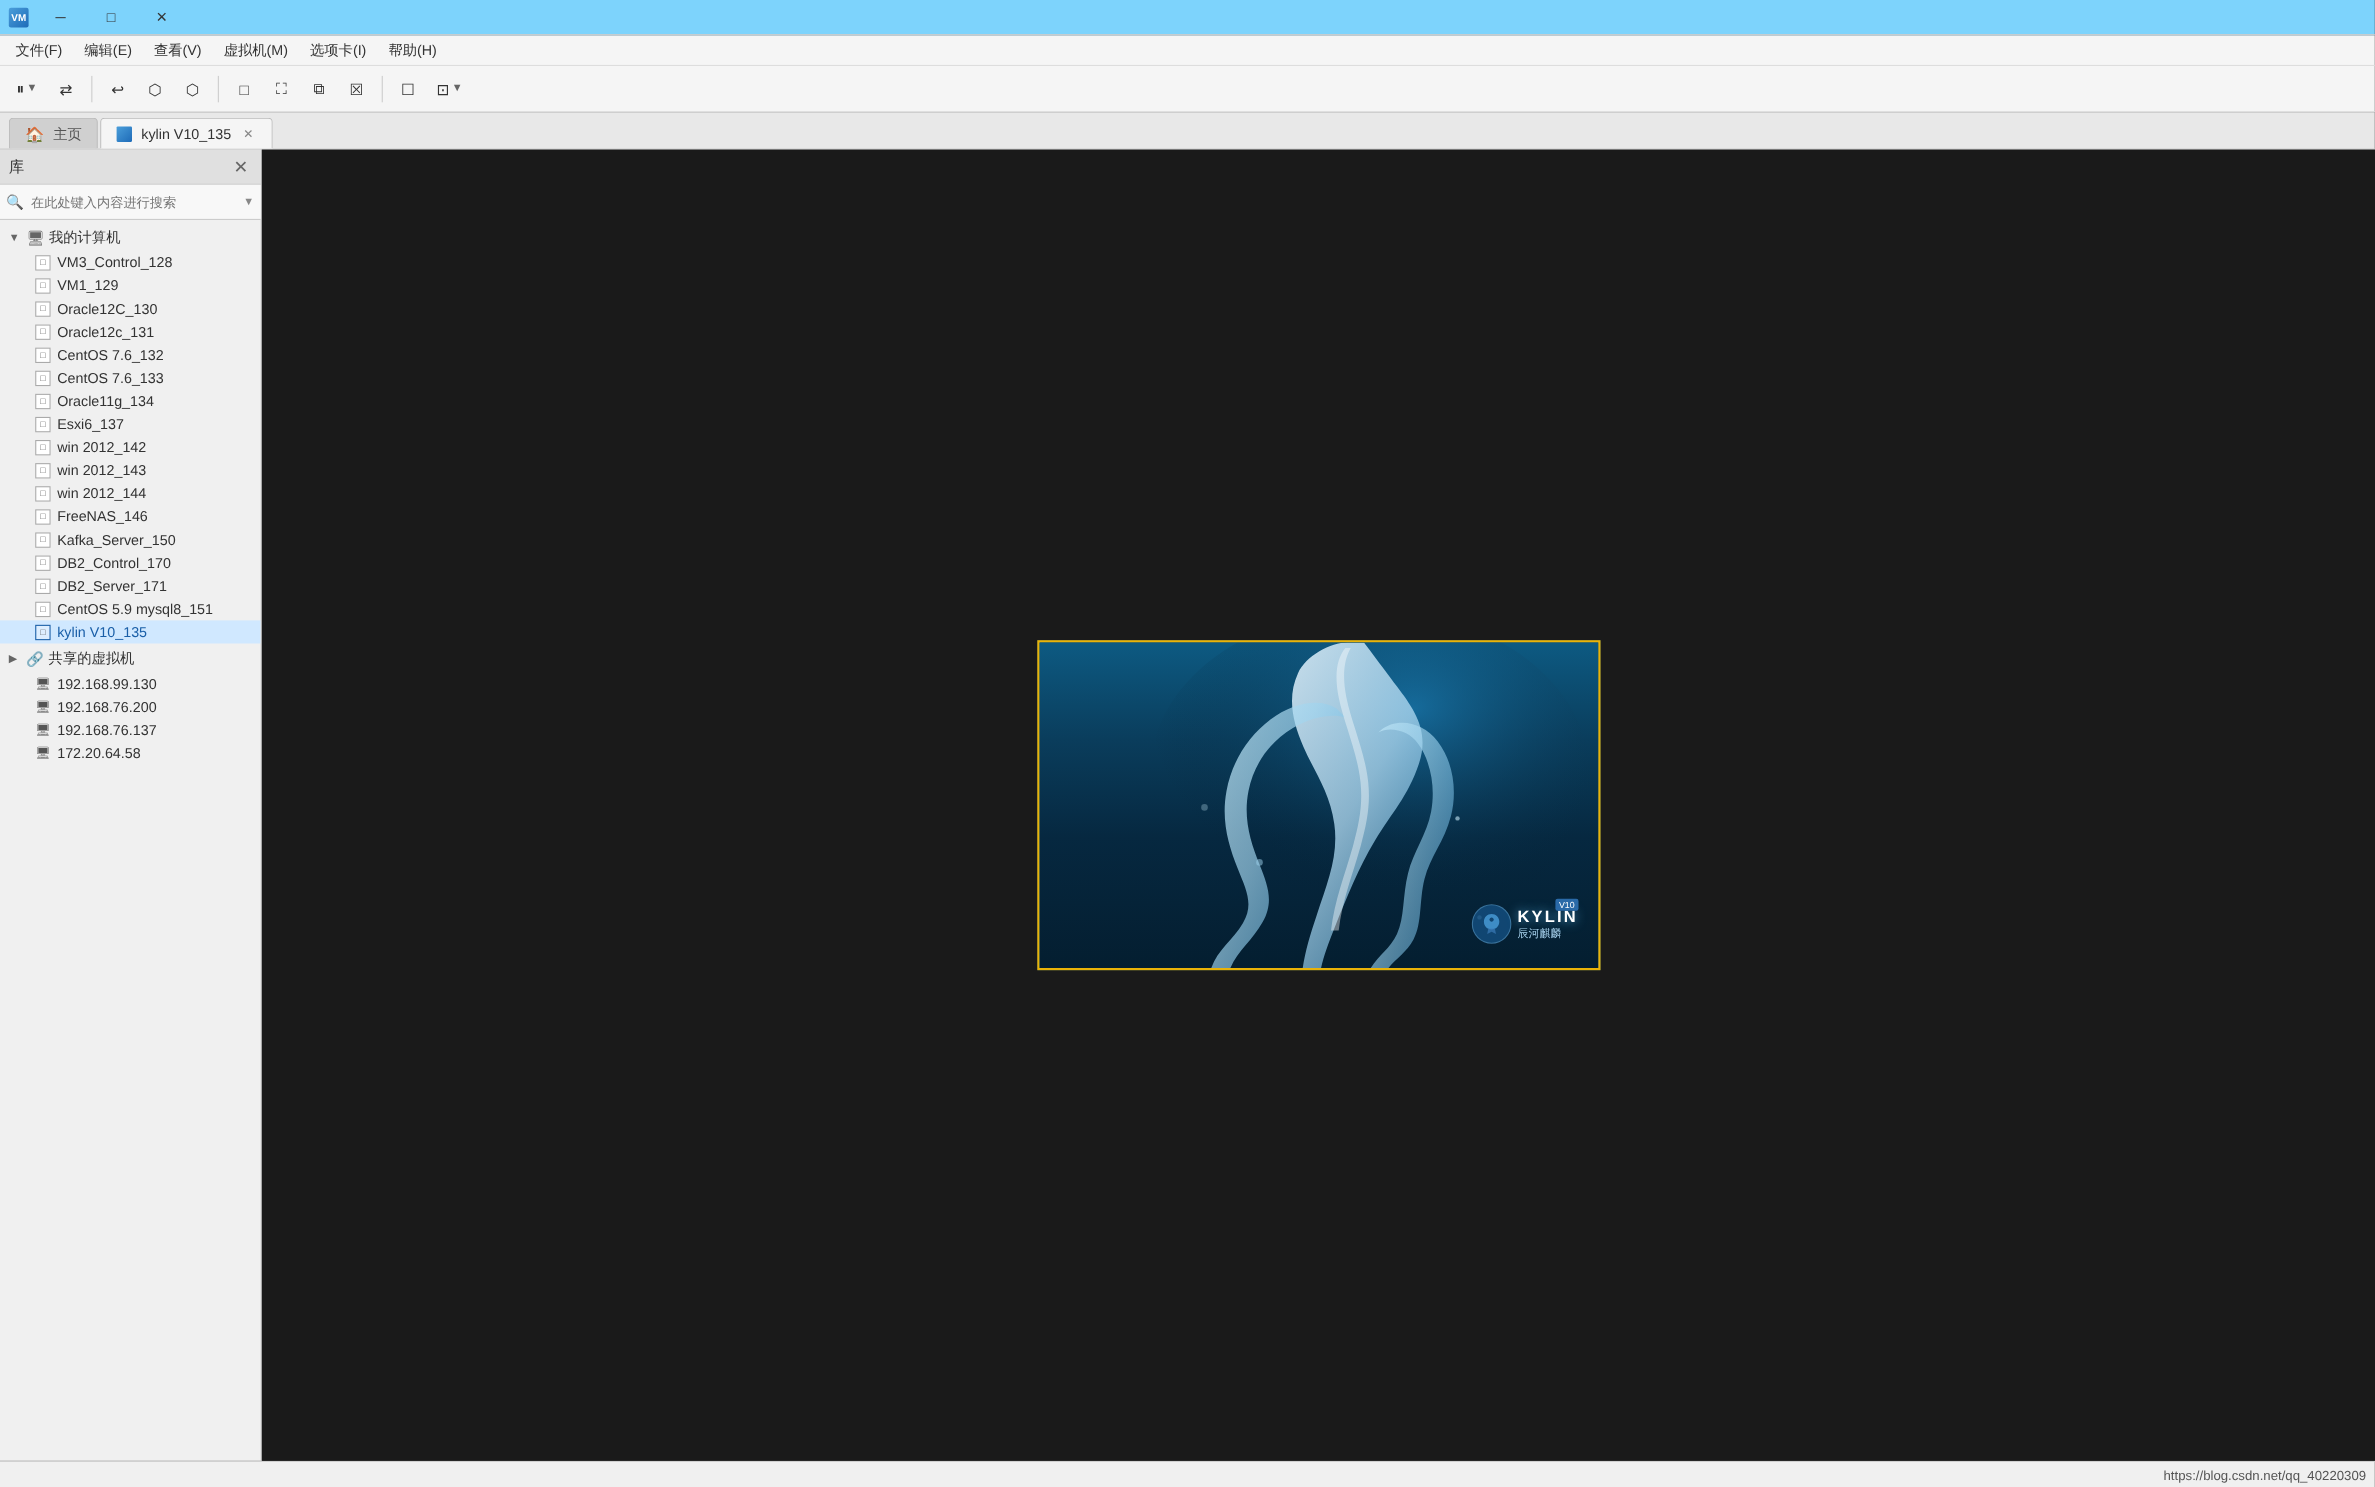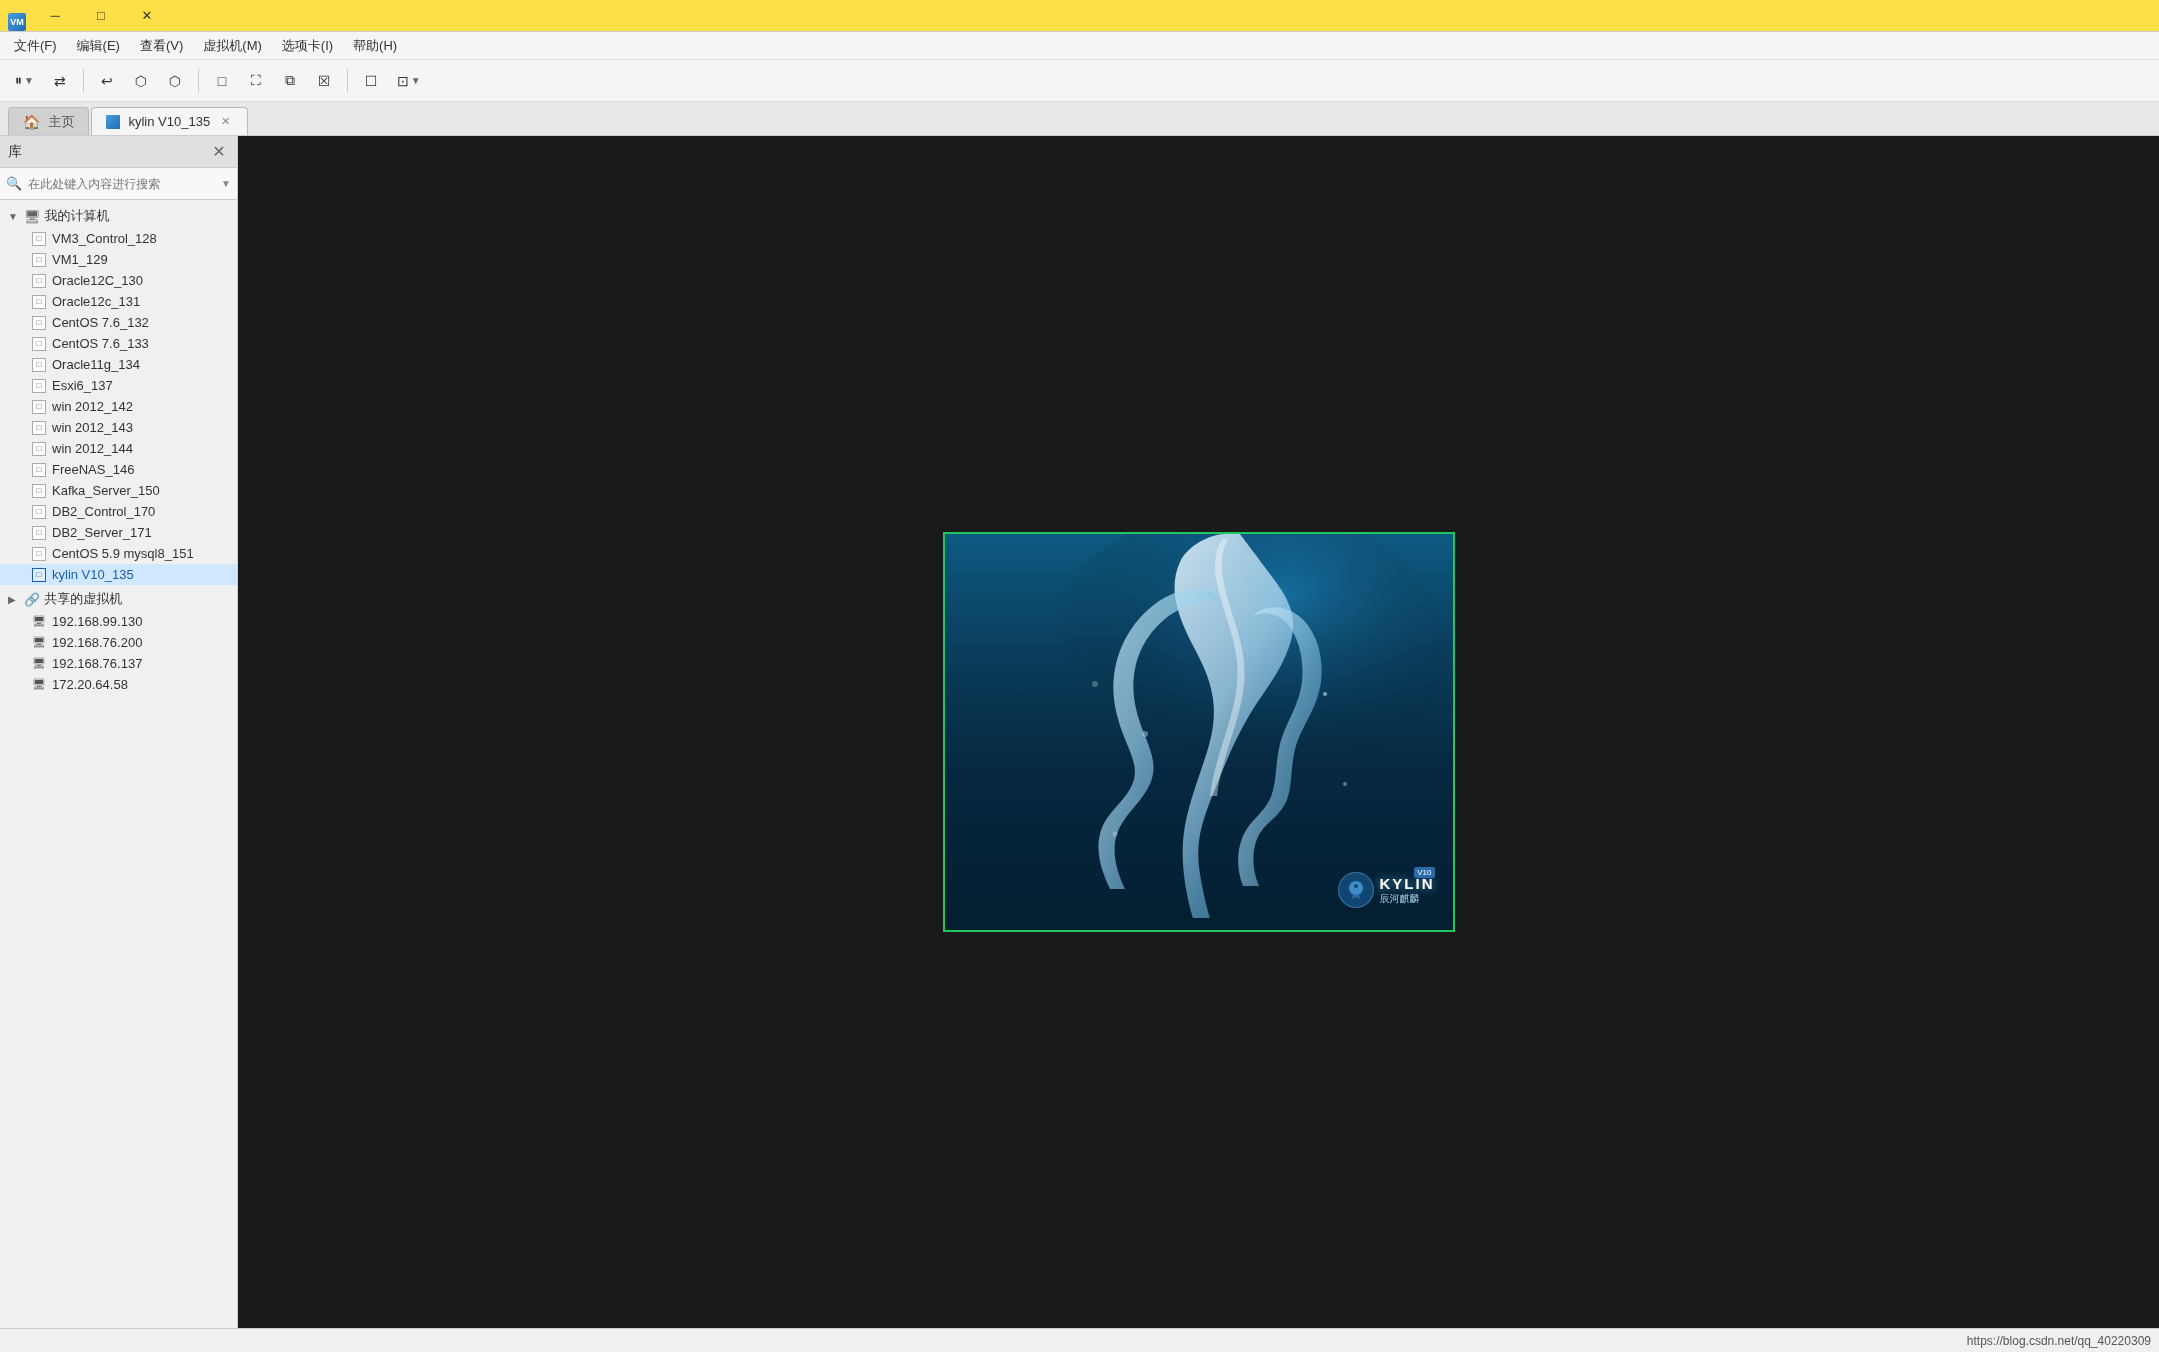--- a/index.html
+++ b/index.html
@@ -10,23 +10,23 @@
       font-family: 'Microsoft YaHei', 'SimHei', sans-serif;
       font-size: 13px;
       color: #333;
       overflow: hidden;
     }
 
     
     #title-bar {
       width: 100%;
       height: 32px;
-      background: #fde047;
-      display: flex;
-      align-items: flex-end;
+      background: #7dd3fc;
+      display: flex;
+      align-items: center;
       padding: 0 8px;
       border-bottom: 1px solid #ccc;
       position: relative;
     }
     #title-bar .app-icon {
       width: 18px;
       height: 18px;
       margin-right: 6px;
       background: linear-gradient(135deg, #4a9eda, #1e6bb8);
       border-radius: 2px;
@@ -301,25 +301,25 @@
       background: #1a1a1a;
       display: flex;
       align-items: center;
       justify-content: center;
       position: relative;
     }
 
     
     #vm-display {
       width: 512px;
-      height: 400px;
+      height: 300px;
       background: #0a4a6e;
       position: relative;
       overflow: hidden;
-      border: 2px solid #22c55e;
+      border: 2px solid #eab308;
     }
 
     
     .kylin-bg {
       width: 100%;
       height: 100%;
       background: linear-gradient(180deg, #0d5a82 0%, #0a3d5c 30%, #062840 60%, #041e30 100%);
       position: relative;
     }
 

